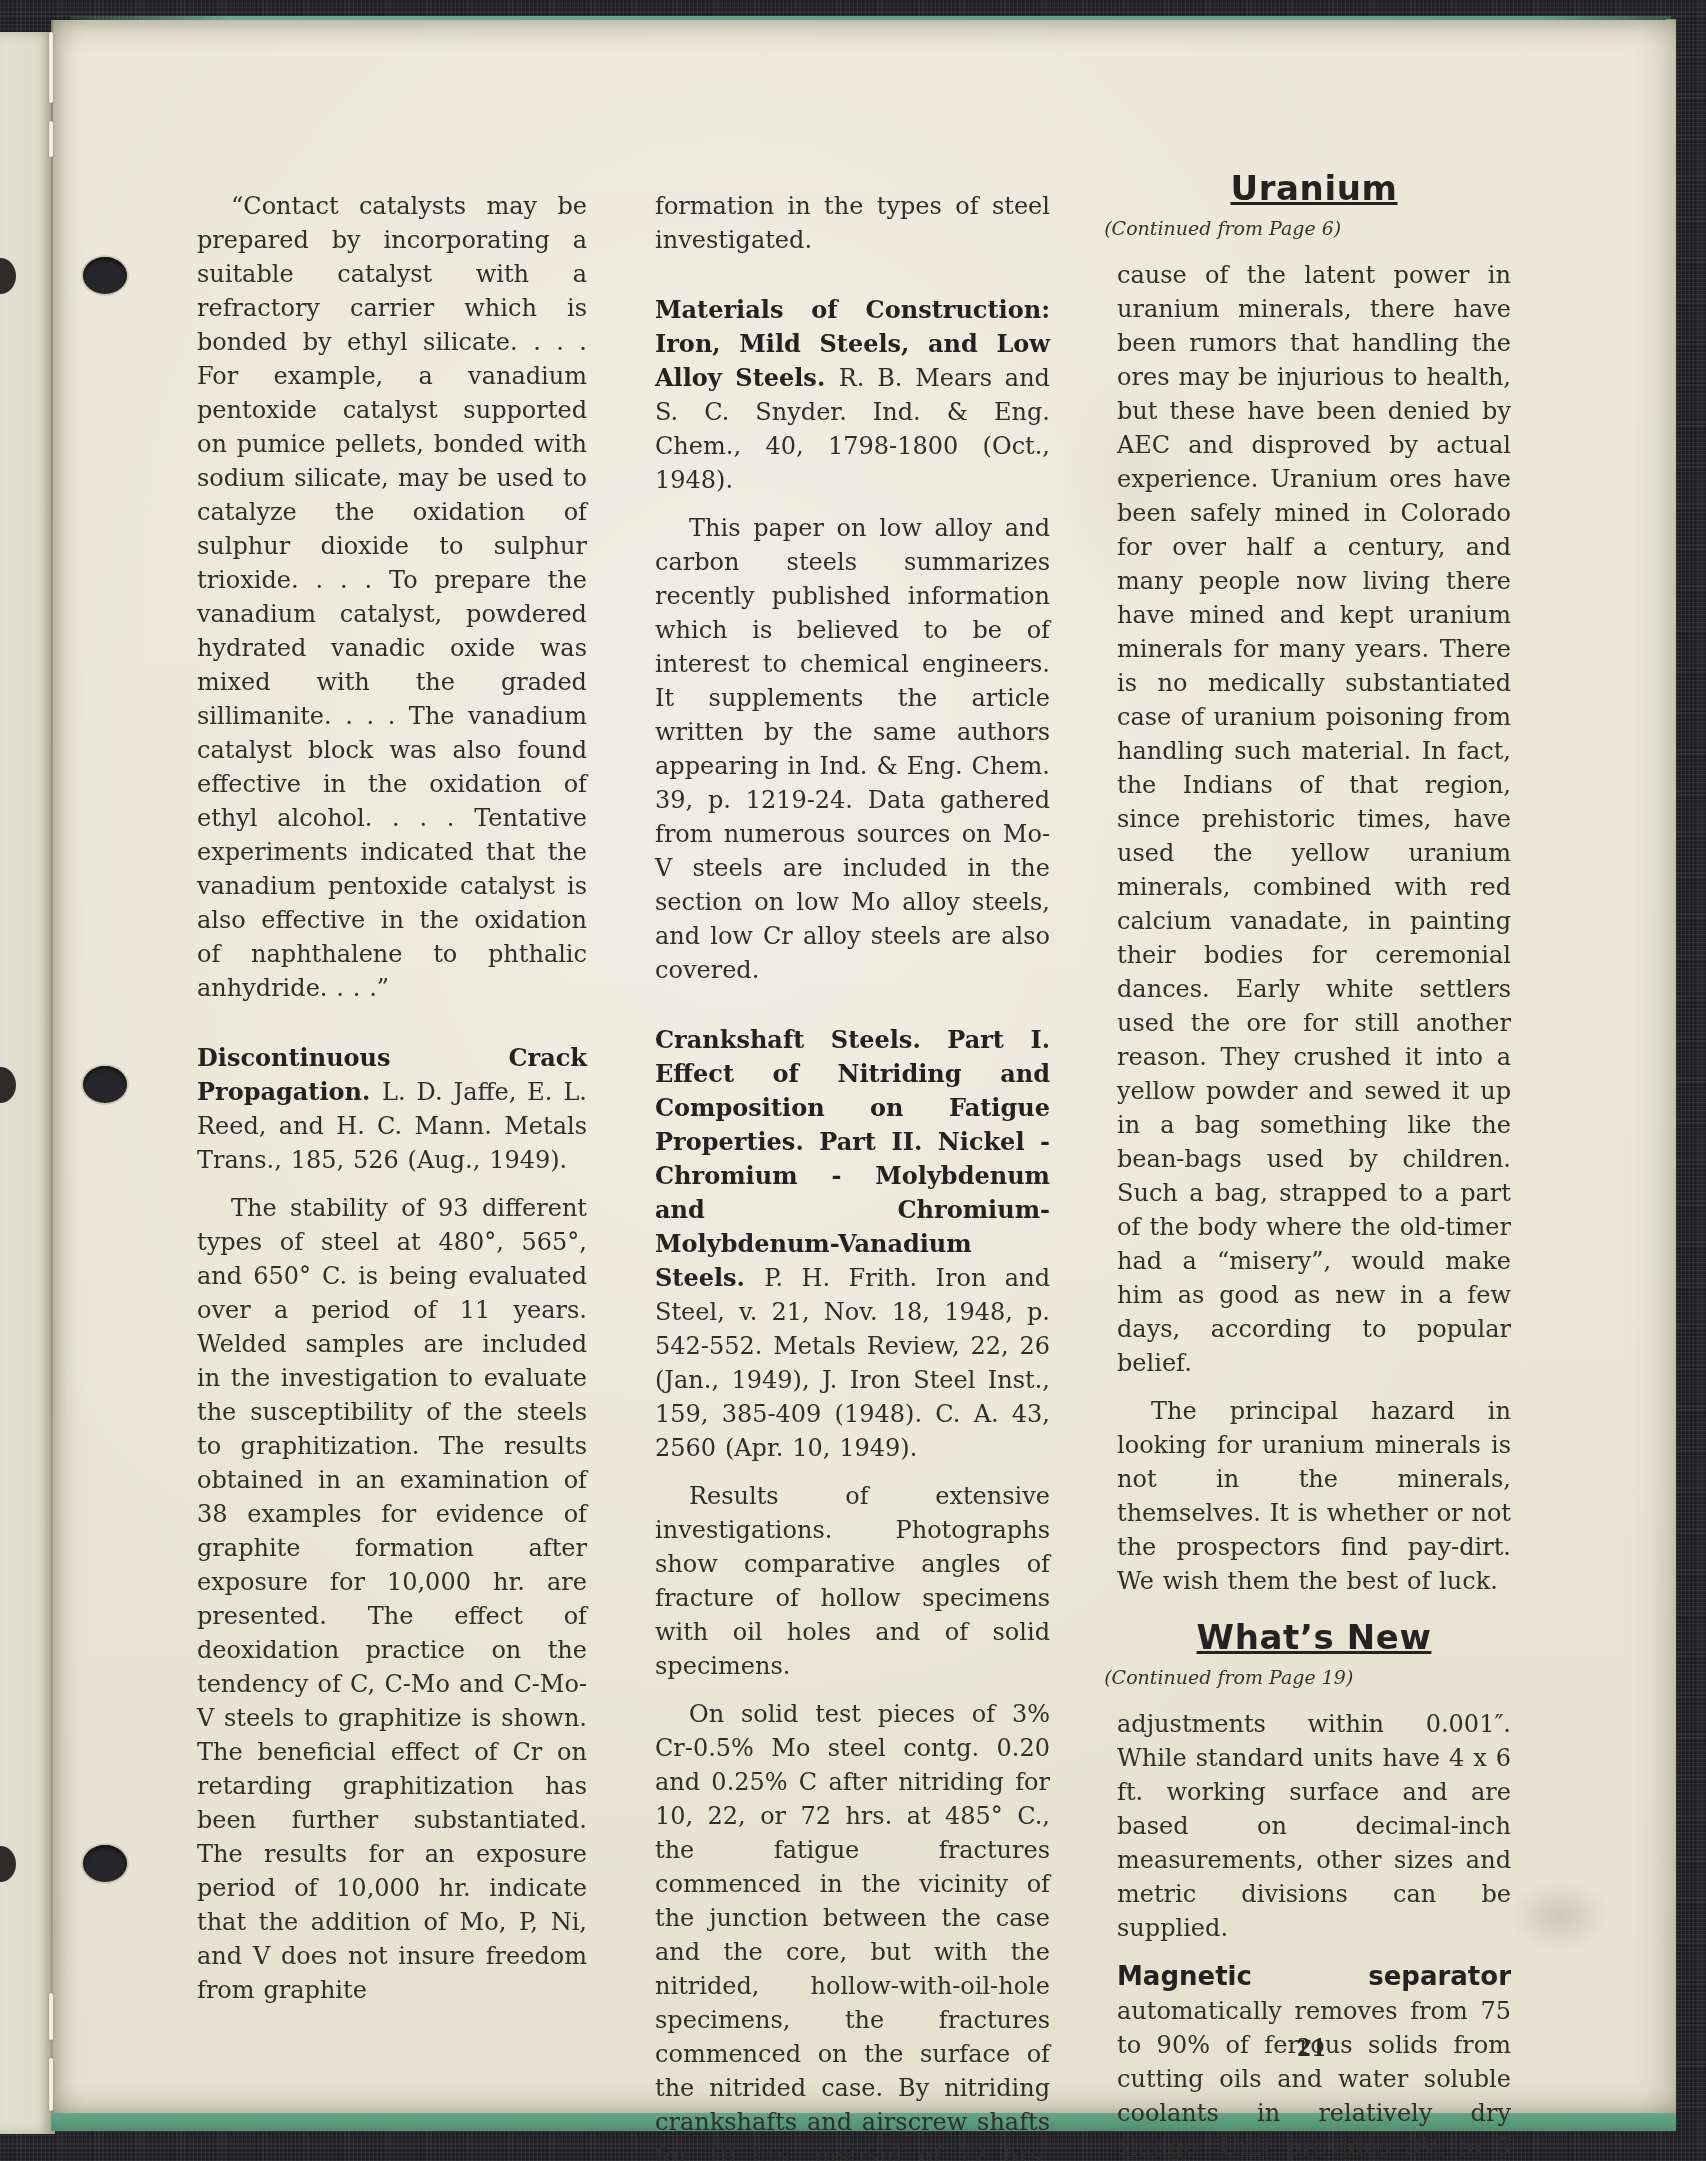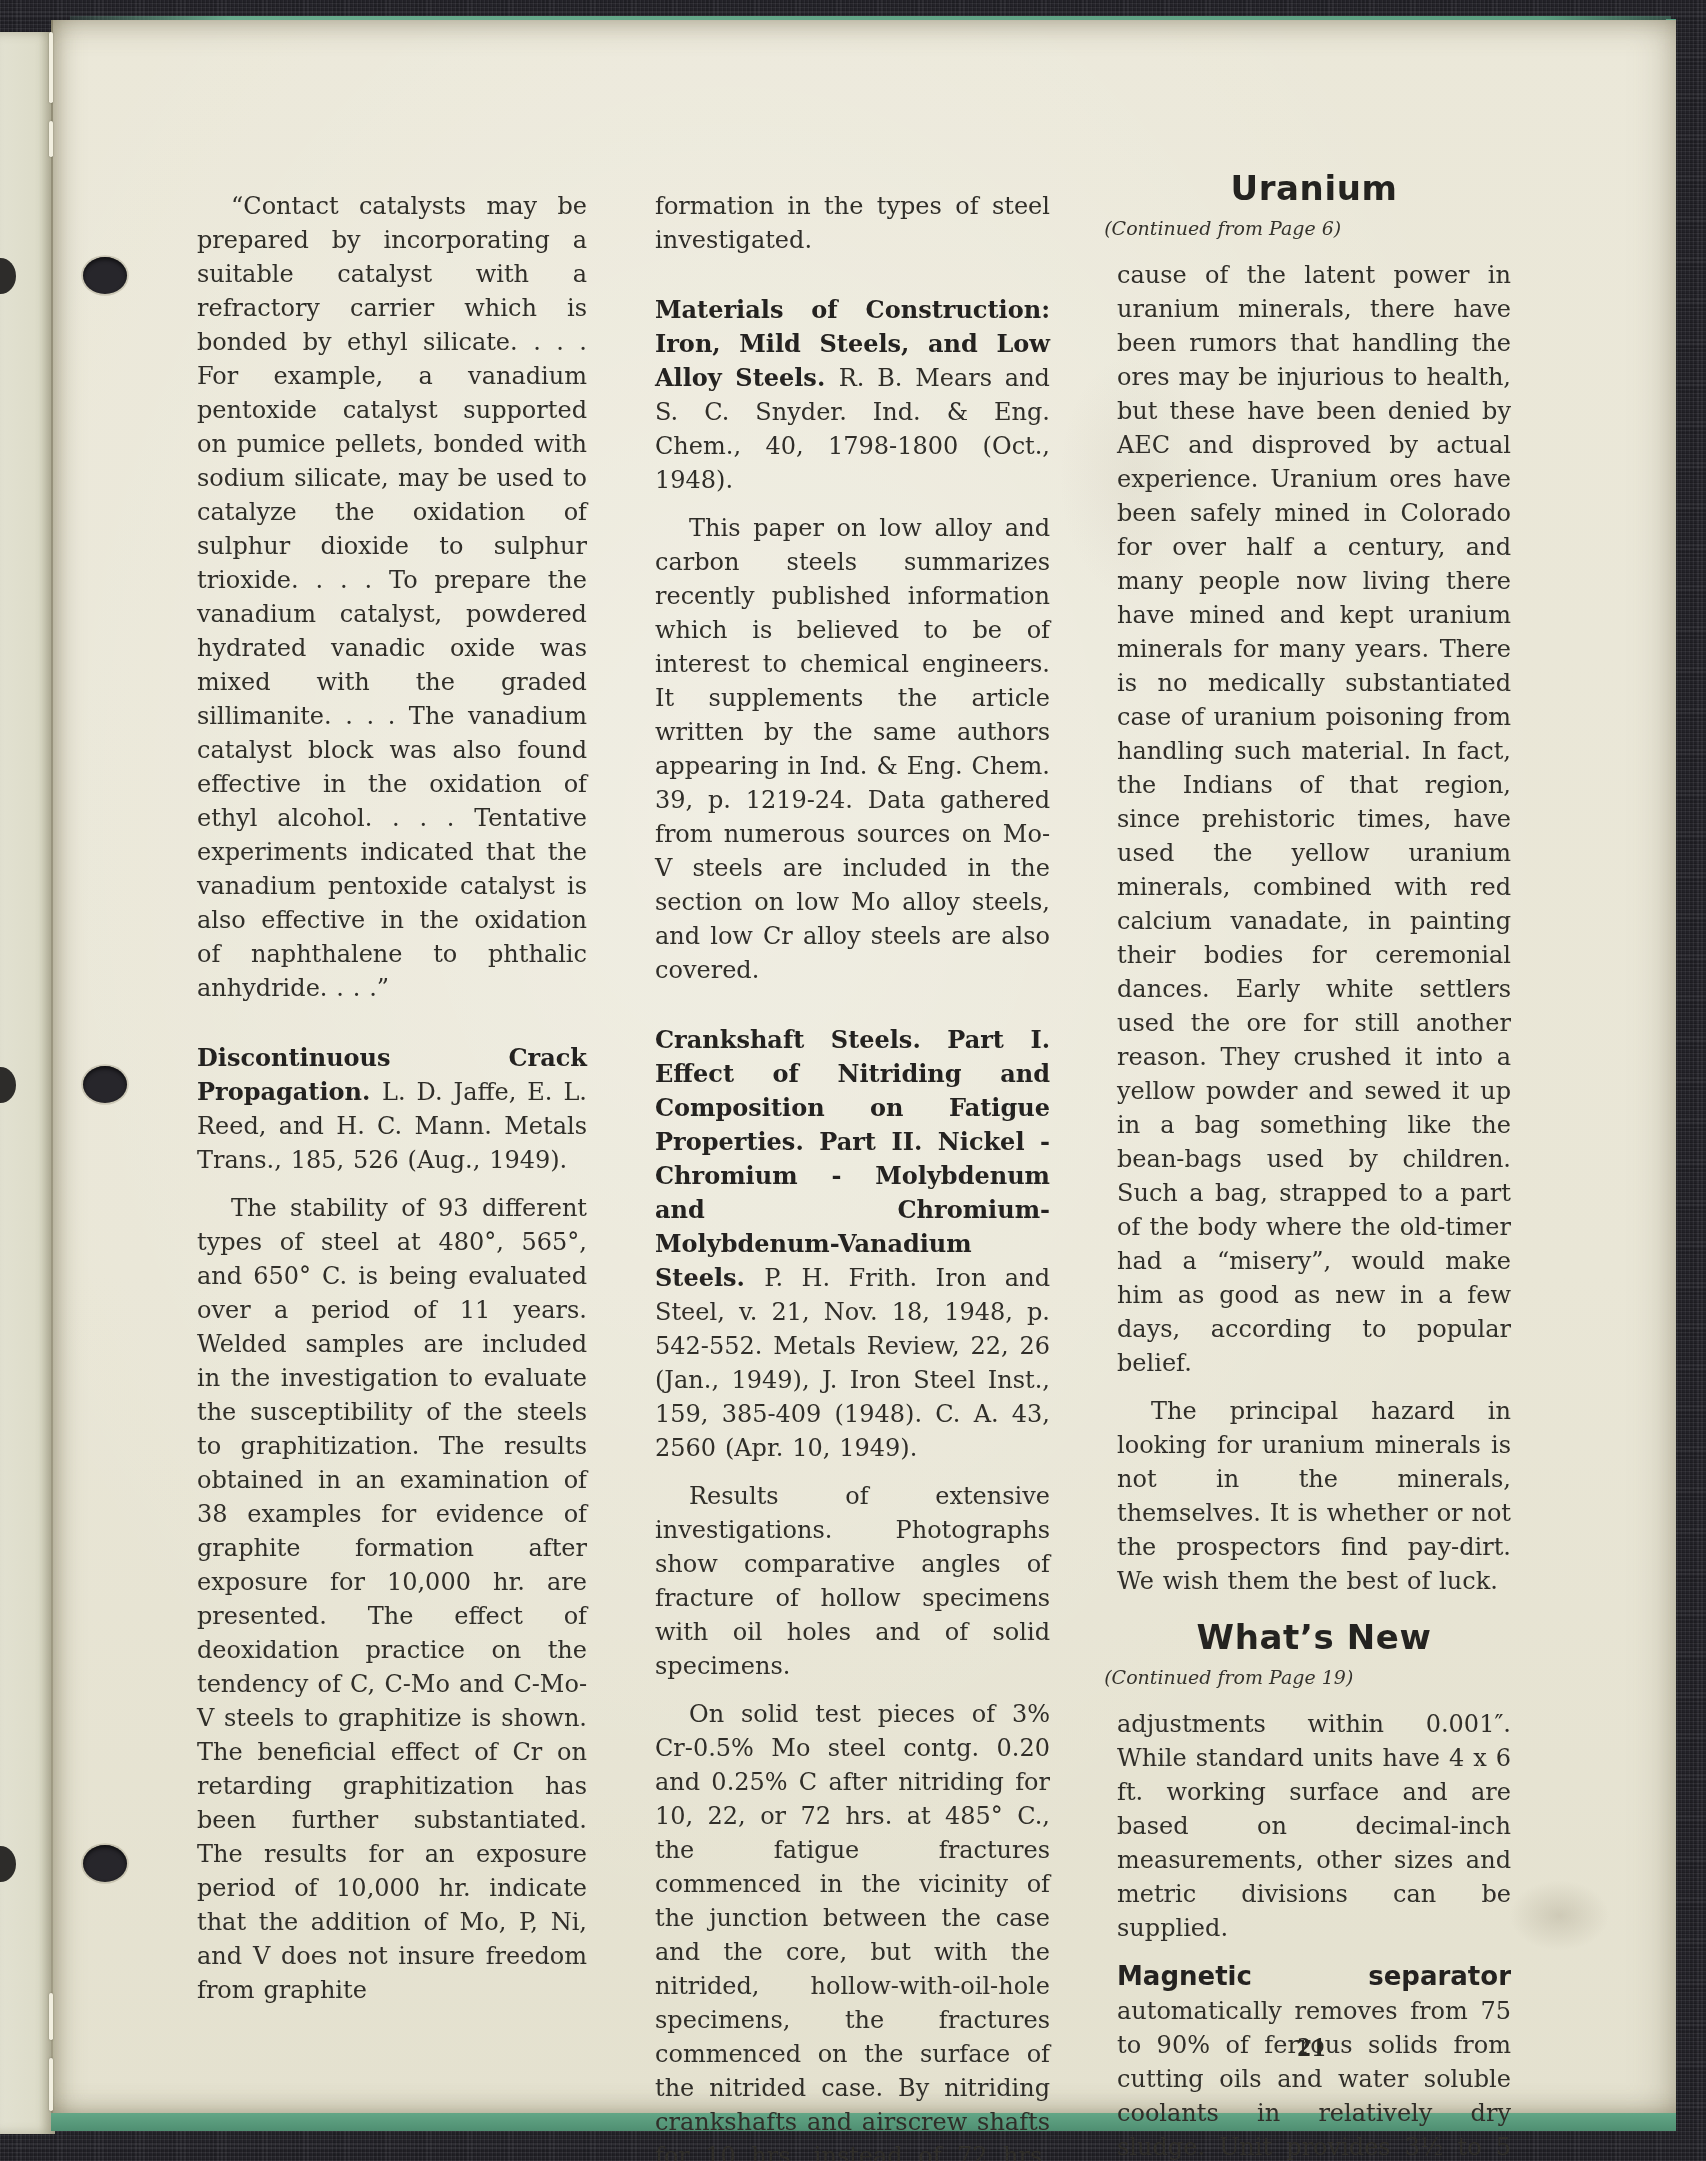--- a/index.html
+++ b/index.html
@@ -81,21 +81,21 @@
     word-spacing:1.2px;color:#302e29;
   }
   .para.indent{text-indent:34px;}
   .para.head{margin-top:36px;}
   .para .b{font-weight:bold;color:#242220;}
   .para .i{}
   .para .sb{font-family:"DejaVu Sans","Liberation Sans",sans-serif;font-weight:bold;font-size:26px;color:#242220;}
   .h-sans{
     font-family:"DejaVu Sans","Liberation Sans",sans-serif;font-weight:bold;
     font-size:34px;line-height:38px;text-align:center;color:#242320;
-    margin:0 0 6px;letter-spacing:0.6px;
+    margin:0 0 6px;letter-spacing:0.6px;text-decoration:underline;
   }
   .h-sans.gap{margin-top:20px;}
   .continued{
     font-style:italic;font-size:19px;line-height:31px;
     margin:0 0 7.1px 1.2px;color:#34322c;
   }
   .page-number{
     position:absolute;left:1052px;top:2012px;width:418px;text-align:center;
     font-family:Liberation Serif, serif;
     font-weight:bold;font-size:27px;color:#2a2823;letter-spacing:1.2px;

